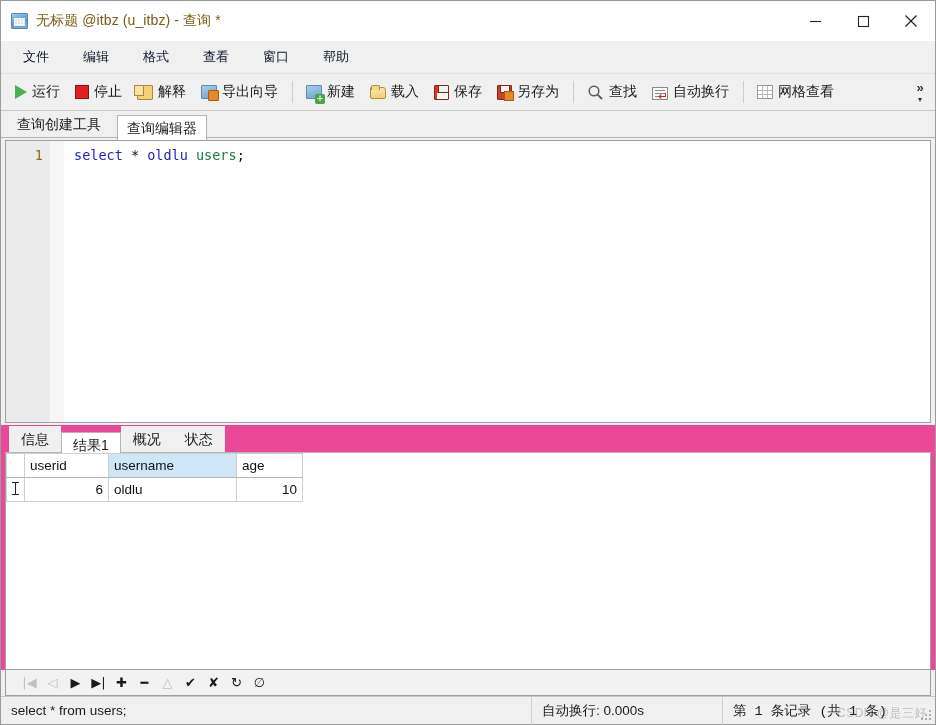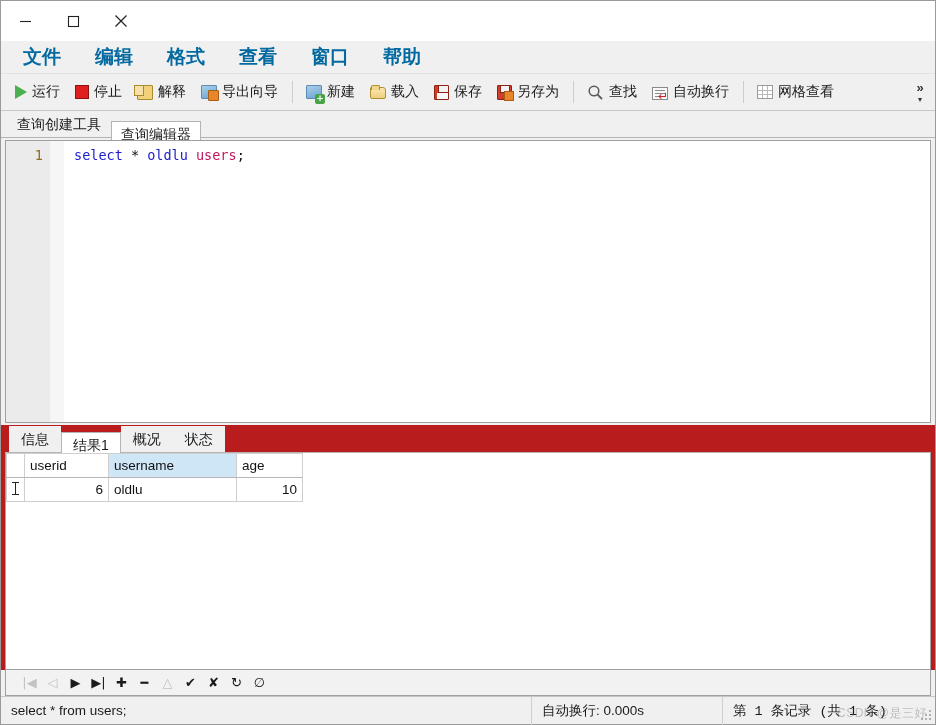--- a/index.html
+++ b/index.html
@@ -55,25 +55,24 @@
 
   
   .menubar {
     height: 33px; min-height: 33px;
     background: #f0f0f0;
     display: flex; align-items: center;
     padding-left: 10px;
     border-bottom: 1px solid #e2e2e2;
   }
   .menu-item {
-    font-size: 19px; color: #0369a1;
+    font-size: 13px; color: #0f172a;
     padding: 4px 14px 4px 12px;
     margin-right: 8px;
     white-space: nowrap;
-    font-weight: bold;
   }
 
   
   .toolbar {
     height: 37px; min-height: 37px;
     background: #f0f0f0;
     display: flex; align-items: center;
     padding-left: 8px;
     border-bottom: 1px solid #c8c8c8;
     position: relative;
@@ -207,22 +206,23 @@
     padding: 4px 9px 5px 9px;
     background: #f0f0f0;
     border: 1px solid transparent;
     border-bottom: none;
     white-space: nowrap;
     line-height: 16px;
   }
   .etab.active {
     background: #ffffff;
     border-color: #b4b4b4;
-    position: relative; top: 11px;
+    position: relative; top: 5px;
     padding-bottom: 6px;
+    margin-left: 6px;
   }
 
   
   .editor-wrap {
     flex: 0 0 auto;
     height: 287px;
     background: #f0f0f0;
     padding: 2px 4px 2px 4px;
     display: flex;
   }
@@ -248,27 +248,27 @@
   }
   .fold-strip { width: 14px; flex: 0 0 14px; background: #f6f6f6; }
   .code-area {
     flex: 1; padding-top: 5px; padding-left: 10px;
     font-family: "DejaVu Sans Mono", "Liberation Mono", monospace;
     font-size: 13.5px; line-height: 18px;
     white-space: pre;
   }
   .kw { color: #2020cc; font-weight: normal; }
   .op { color: #111111; }
-  .idn { color: #be185d; }
+  .idn { color: #15803d; }
 
   
   .results {
     flex: 1;
     display: flex; flex-direction: column;
-    background: #b91c1c;
+    background: #ec4899;
     padding: 0 4px 0 4px;
     min-height: 0;
   }
   .rtabs {
     height: 28px; min-height: 28px;
     display: flex; align-items: flex-end;
     border-bottom: 1px solid #b4b4b4;
     padding-left: 4px;
   }
   .rtab {
@@ -387,20 +387,24 @@
     pointer-events: none;
     letter-spacing: 0.5px;
   }
 </style>
 </head>
 <body>
 
 <div class="window">
 
   <div class="titlebar">
+    <div class="title-left">
+      <div class="app-icon"></div>
+      <span class="title-text">无标题 @itbz (u_itbz) - 查询 *</span>
+    </div>
     <div class="win-buttons">
       <div class="win-btn">
         <svg width="13" height="13" viewBox="0 0 13 13">
           <line x1="1" y1="6.5" x2="12" y2="6.5" stroke="#222" stroke-width="1.1"></line>
         </svg>
       </div>
       <div class="win-btn">
         <svg width="13" height="13" viewBox="0 0 13 13">
           <rect x="1.5" y="1.5" width="10" height="10" fill="none" stroke="#222" stroke-width="1.1"></rect>
         </svg>

